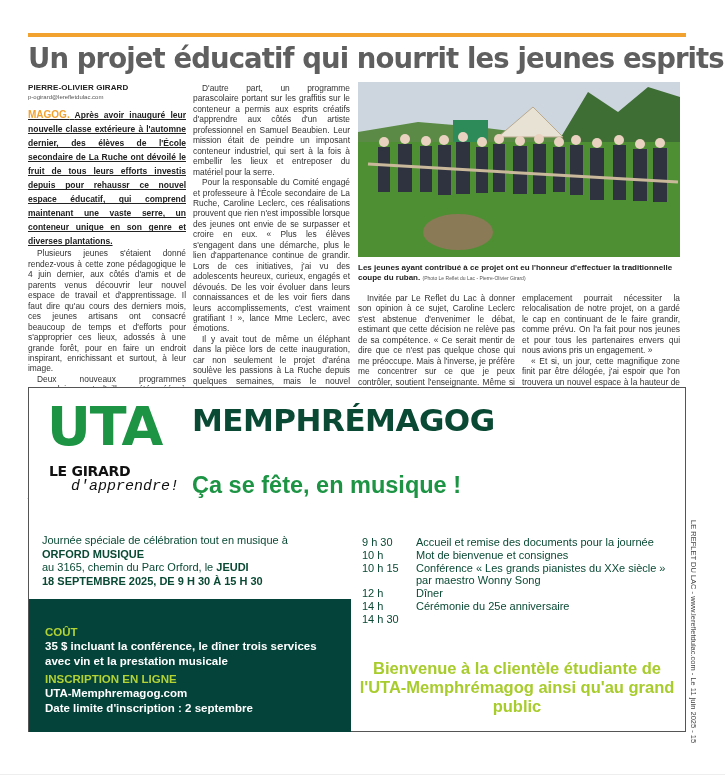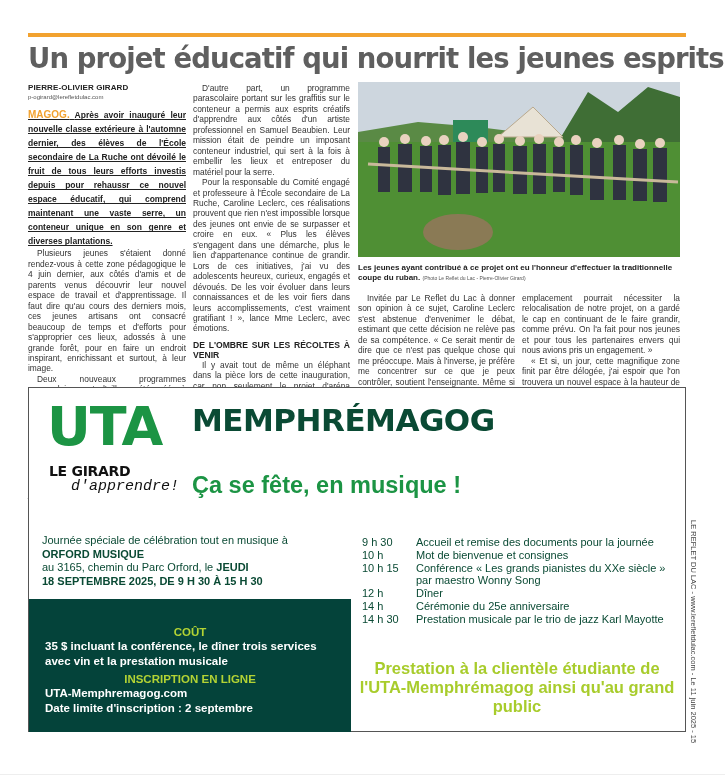--- a/index.html
+++ b/index.html
@@ -33,21 +33,21 @@
   .uta-tag1 { position: absolute; left: 20px; top: 75px; font-family: "DejaVu Sans", sans-serif; font-weight: bold; font-size: 14px; color: #111; letter-spacing: -0.3px; }
   .uta-tag2 { position: absolute; left: 42px; top: 90px; font-family: Liberation Mono, monospace; font-style: italic; font-size: 15px; color: #111; }
   .ad-title { position: absolute; left: 163px; top: 14px; font-family: "DejaVu Sans", sans-serif; font-weight: bold; font-size: 31px; letter-spacing: -0.5px; color: #0a4a34; }
   .ad-sub { position: absolute; left: 163px; font-family: "Liberation Sans", sans-serif; font-weight: bold; font-size: 23.5px; color: #1c9444; white-space: nowrap; }
   .ad-sub.l1 { top: 55px; } .ad-sub.l2 { top: 84px; }
 
   .event-info { position: absolute; left: 13px; top: 146px; width: 310px; font-size: 11px; line-height: 13.5px; color: #0a4a34; }
   .event-info b { font-weight: bold; }
 
   .dark-box { position: absolute; left: 0; top: 211px; width: 322px; height: 133px; background: #04433a; padding: 26px 16px 0 16px; }
-  .dark-box .lbl { color: #b3d334; font-weight: bold; font-size: 11.5px; line-height: 14px; text-align: center; }
+  .dark-box .lbl { color: #b3d334; font-weight: bold; font-size: 11.5px; line-height: 14px; }
   .dark-box .txt { color: #ffffff; font-weight: bold; font-size: 11.5px; line-height: 15px; margin-bottom: 3px; }
 
   .sched { position: absolute; left: 333px; top: 148px; width: 320px; font-size: 11px; line-height: 12.8px; color: #0a4a34; }
   .sched-row { display: flex; }
   .sched-time { width: 54px; flex: none; }
   .welcome { position: absolute; left: 323px; top: 271px; width: 330px; text-align: center; font-family: "Liberation Sans", sans-serif; font-weight: bold; font-size: 16.5px; line-height: 19px; color: #a8cc2c; }
 
   .side-folio { position: absolute; left: 688px; top: 520px; width: 12px; height: 218px; }
   .side-folio span { position: absolute; left: 0; top: 0; transform-origin: left top; transform: translate(10px,0) rotate(90deg); white-space: nowrap; font-size: 7.5px; color: #444; }
   .bottom-rule { position: absolute; left: 0; top: 774px; width: 725px; height: 1px; background: #eee; }
@@ -62,21 +62,20 @@
   <div class="byline">PIERRE-OLIVIER GIRARD</div>
   <div class="email">p-ogirard@lereflet​dulac.com</div>
   <p class="noindent lead"><span class="dateline">MAGOG.</span> <span>Après avoir inauguré leur nouvelle classe extérieure à l'automne dernier, des élèves de l'École secondaire de La Ruche ont dévoilé le fruit de tous leurs efforts investis depuis pour rehaussr ce nouvel espace éducatif, qui comprend maintenant une vaste serre, un conteneur unique en son genre et diverses plantations.</span></p>
   <p>Plusieurs jeunes s'étaient donné rendez-vous à cette zone pédagogique le 4 juin dernier, aux côtés d'amis et de parents venus découvrir leur nouvel espace de travail et d'apprentissage. Il faut dire qu'au cours des derniers mois, ces jeunes artisans ont consacré beaucoup de temps et d'efforts pour s'approprier ces lieux, adossés à une grande forêt, pour en faire un endroit inspirant, enrichissant et surtout, à leur image.</p>
   <p>Deux nouveaux programmes parascolaires ont d'ailleurs été créés à cette occasion. D'une part, celui de l'agriculture urbaine, qui a permis aux volontaires de toucher à pratiquement toutes les étapes de la production, grâce à l'expertise de Laurence Côté-Leduc, du Semoir. On pense, par exemple, à la réalisation d'un calendrier de cultures en serre, la préparation des semis, effectuer les transplantations, construire des bacs à jardin et faire les récoltes.</p>
 </div>
 
 <div class="col col2">
   <p>D'autre part, un programme parascolaire portant sur les graffitis sur le conteneur a permis aux esprits créatifs d'apprendre aux côtés d'un artiste professionnel en Samuel Beaubien. Leur mission était de peindre un imposant conteneur industriel, qui sert à la fois à embellir les lieux et entreposer du matériel pour la serre.</p>
   <p>Pour la responsable du Comité engagé et professeure à l'École secondaire de La Ruche, Caroline Leclerc, ces réalisations prouvent que rien n'est impossible lorsque des jeunes ont envie de se surpasser et croire en eux. « Plus les élèves s'engagent dans une démarche, plus le lien d'appartenance continue de grandir. Lors de ces initiatives, j'ai vu des adolescents heureux, curieux, engagés et dévoués. De les voir évoluer dans leurs connaissances et de les voir fiers dans leurs accomplissements, c'est vraiment gratifiant ! », lance Mme Leclerc, avec émotions.</p>
-  <div class="subhead">DE L'OMBRE SUR LES RÉCOLTES À VENIR</div>
   <p>Il y avait tout de même un éléphant dans la pièce lors de cette inauguration, car non seulement le projet d'aréna soulève les passions à La Ruche depuis quelques semaines, mais le nouvel emplacement proposé se situe dans l'actuelle cette zone pédagogique.</p>
 </div>
 
 <div class="photo" aria-label="Groupe de jeunes tenant un ruban devant une serre">
   <svg width="322" height="175" viewBox="0 0 322 175">
     <rect x="0" y="0" width="322" height="60" fill="#cdd6de"></rect>
     <path d="M200 60 L230 10 L260 30 L290 5 L322 15 L322 70 L200 70 Z" fill="#3f6e35"></path>
     <path d="M0 50 L60 40 L120 45 L200 55 L200 70 L0 70 Z" fill="#5a8a45"></path>
     <path d="M140 55 L175 25 L205 55 Z" fill="#e8e2d5" stroke="#b9a98d"></path>
     <rect x="95" y="38" width="35" height="22" fill="#2d8a59"></rect>
@@ -170,23 +169,22 @@
     <div class="sched-row">
         <span class="sched-time">12 h</span>
         <span>Dîner</span>
       </div>
     <div class="sched-row">
         <span class="sched-time">14 h</span>
         <span>Cérémonie du 25e anniversaire</span>
       </div>
     <div class="sched-row">
         <span class="sched-time">14 h 30</span>
-        <span>Prestation musicale par le trio de jazz Karl Mayotte</span>
       </div>
   </div>
 
-  <div class="welcome">Prestation à la clientèle étudiante de l'UTA-Memphrémagog ainsi qu'au grand public</div>
+  <div class="welcome">Bienvenue à la clientèle étudiante de l'UTA-Memphrémagog ainsi qu'au grand public</div>
 </div>
 
 <div class="side-folio">
   <span>LE REFLET DU LAC - www.lerefletdulac.com - Le 11 juin 2025 - 15</span>
 </div>
 <div class="bottom-rule"></div>
 
 </body></html>

